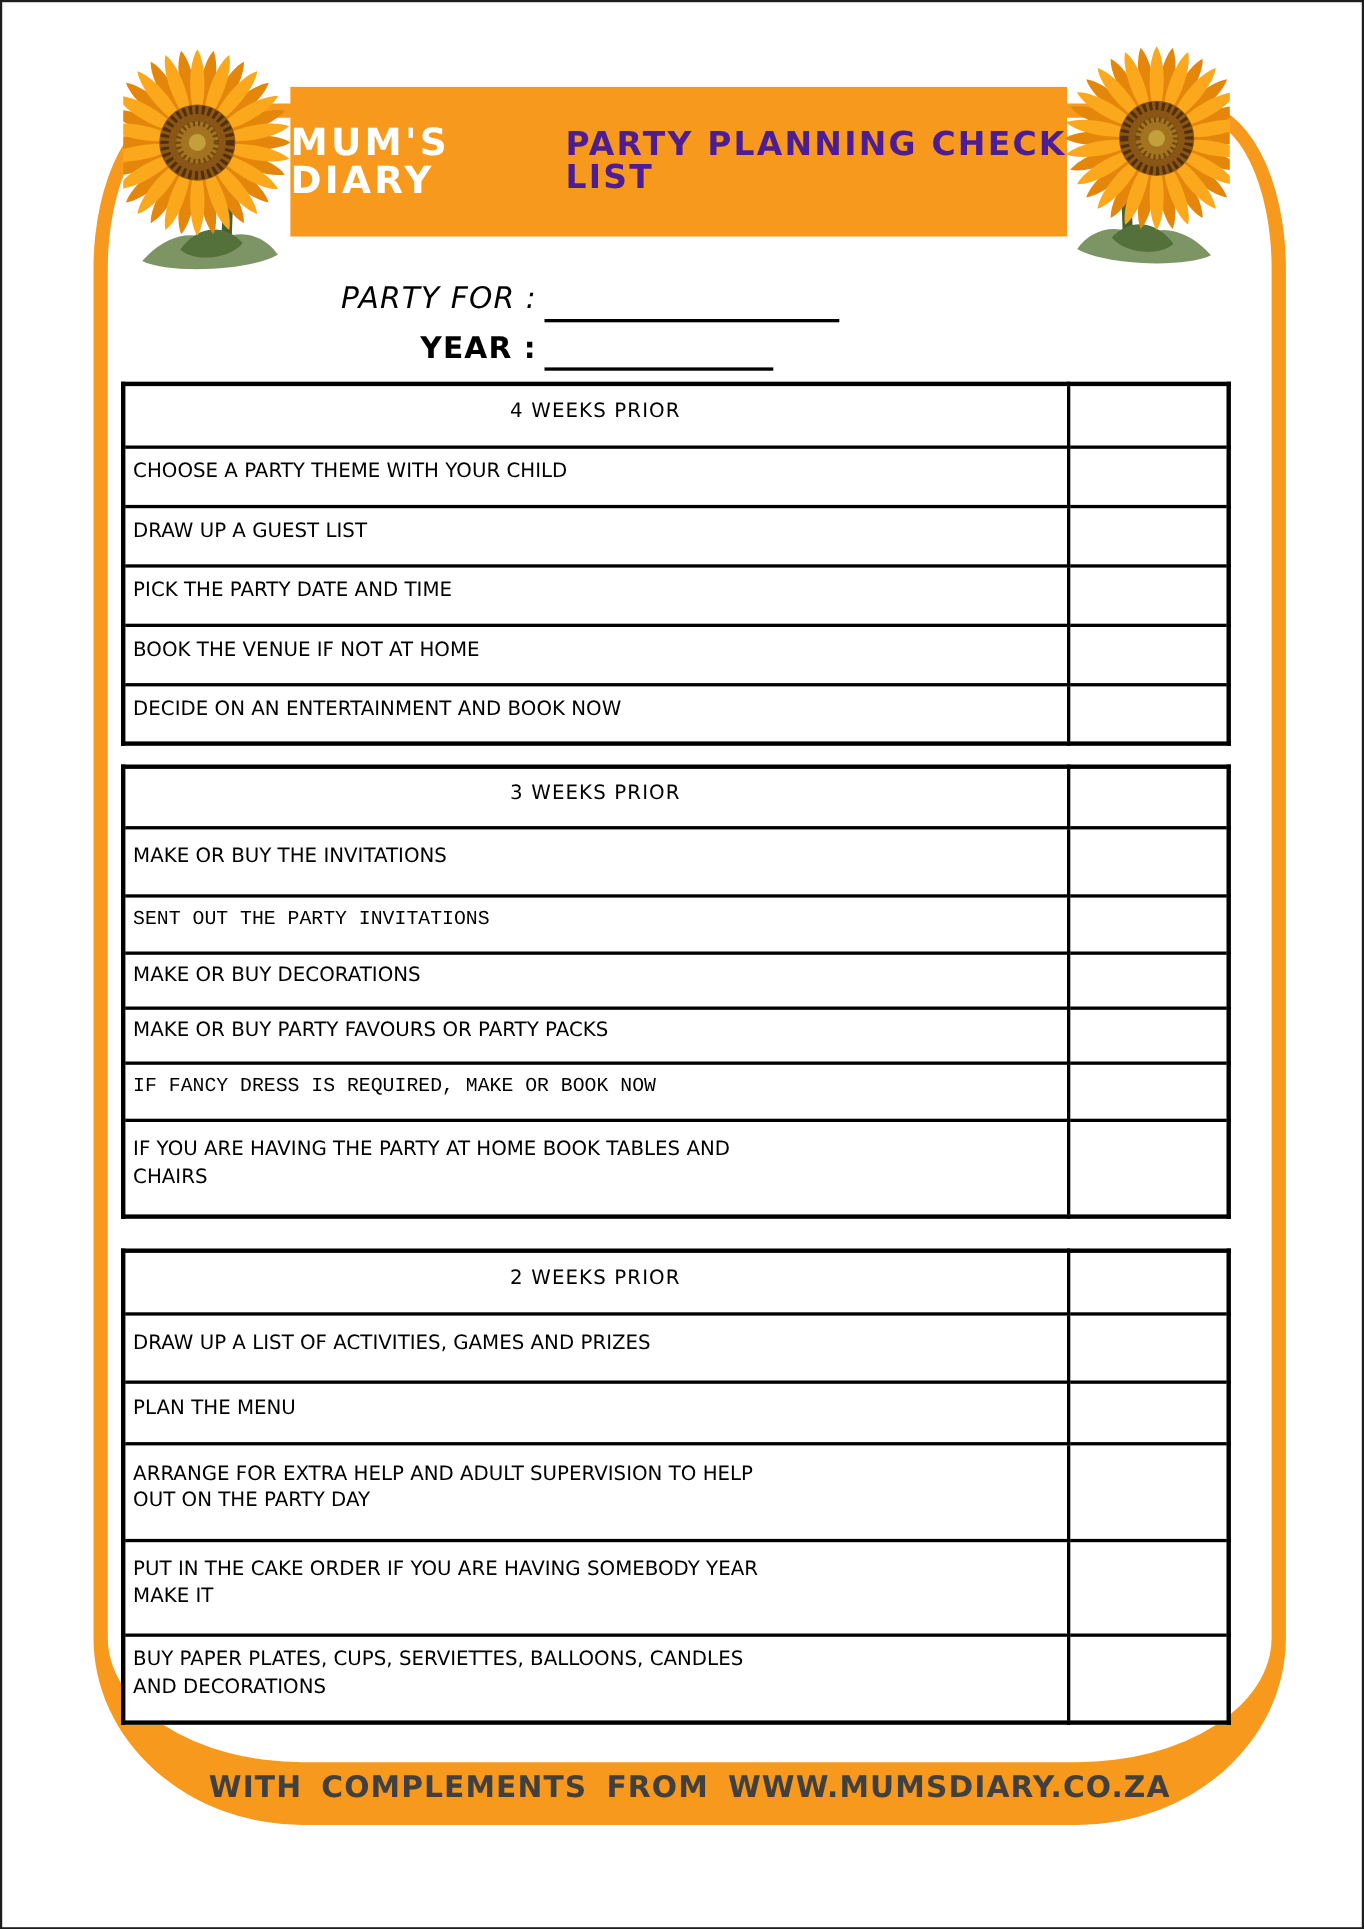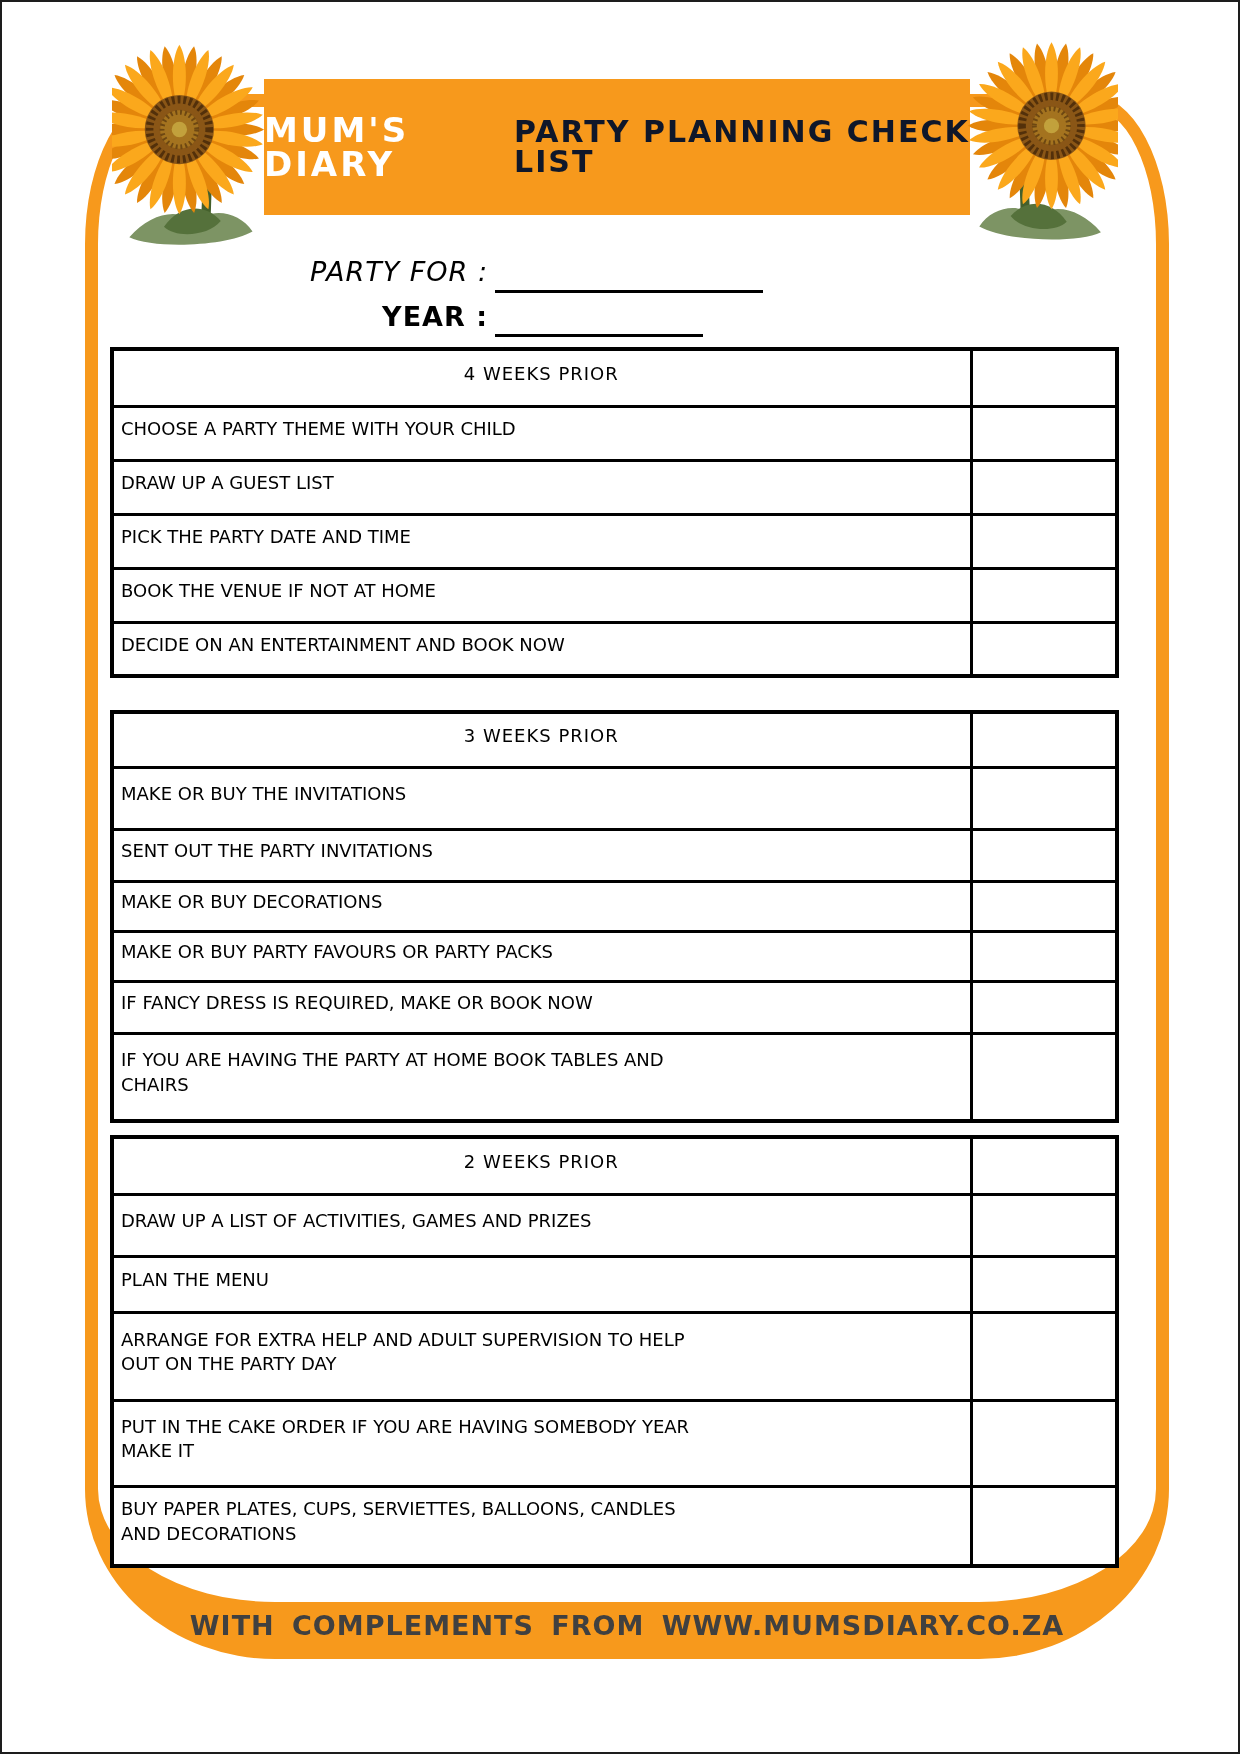--- a/index.html
+++ b/index.html
@@ -31,21 +31,21 @@
     width:706px;height:136px;
     background:#F7991C;
     z-index:3;
     display:flex;flex-direction:row;justify-content:center;align-items:center;
     gap:8px;
   }
   .banner .l1{
     color:#fff;font-weight:bold;font-size:34px;letter-spacing:3px;line-height:1;
   }
   .banner .l2{
-    color:#0f172a;font-weight:bold;font-size:30px;letter-spacing:2px;line-height:1;
+    color:#4c1d95;font-weight:bold;font-size:30px;letter-spacing:2px;line-height:1;
   }
   
   .flower{position:absolute;z-index:4;}
   .flower-left{left:110px;top:28px;width:154px;height:228px;}
   .flower-right{left:964px;top:26px;width:152px;height:224px;transform:scaleX(-1);}
   .flower svg{width:100%;height:100%;}
   
   .field-label{
     position:absolute;left:0;width:486px;
     text-align:right;
@@ -74,23 +74,23 @@
     white-space:pre-line;
     line-height:1.35;
     overflow:hidden;
   }
   td.title-cell{
     text-align:center;
     font-size:25px;
     letter-spacing:1px;
     padding-bottom:12px;
   }
-  .t1{top:345px;} .t2{top:708px;padding-left:12px;} .t3{top:1133px;}
+  .t1{top:345px;} .t2{top:693px;padding-left:12px;} .t3{top:1133px;}
   tr.h57{height:57px;} tr.h55{height:55px;} tr.h54{height:54px;}
-  tr.h62{height:62px;} tr.h56{height:56px;} tr.h52{height:52px;}
+  tr.h62{height:62px;} tr.h56{height:56px;} tr.h52{height:52px;font-family:Liberation Mono, monospace;}
   tr.h50{height:50px;} tr.h88{height:88px;} tr.h86{height:86px;} tr.h80{height:80px;}
   
   .footer-text{
     position:absolute;
     left:83px;top:1608px;width:1084px;
     text-align:center;
     color:#404040;font-weight:bold;font-size:27px;
     letter-spacing:1px;word-spacing:7px;
     z-index:6;
   }

